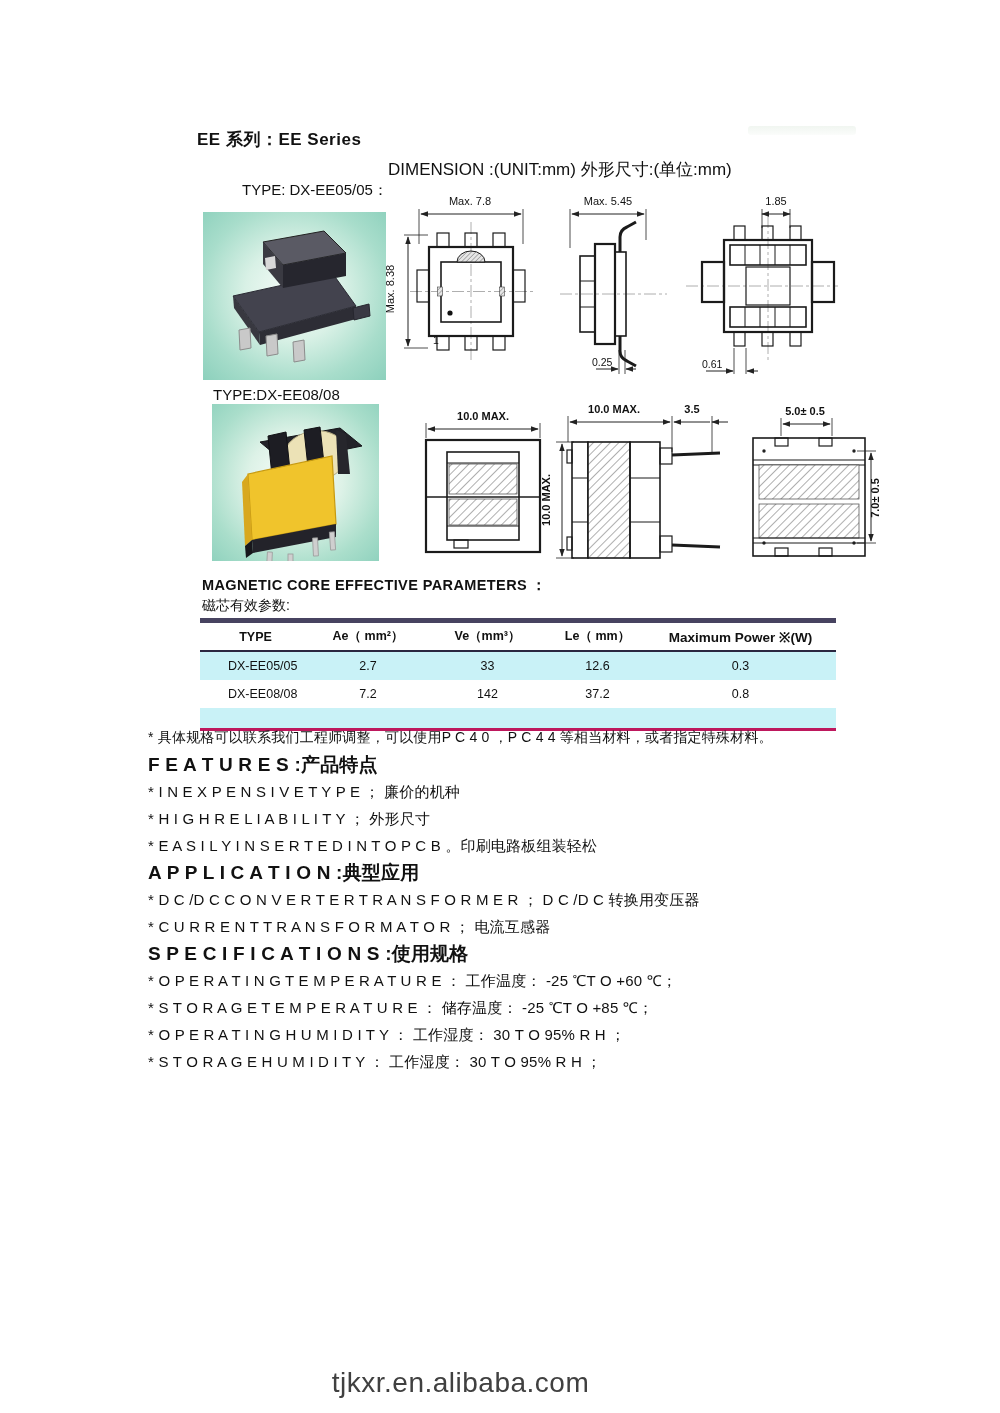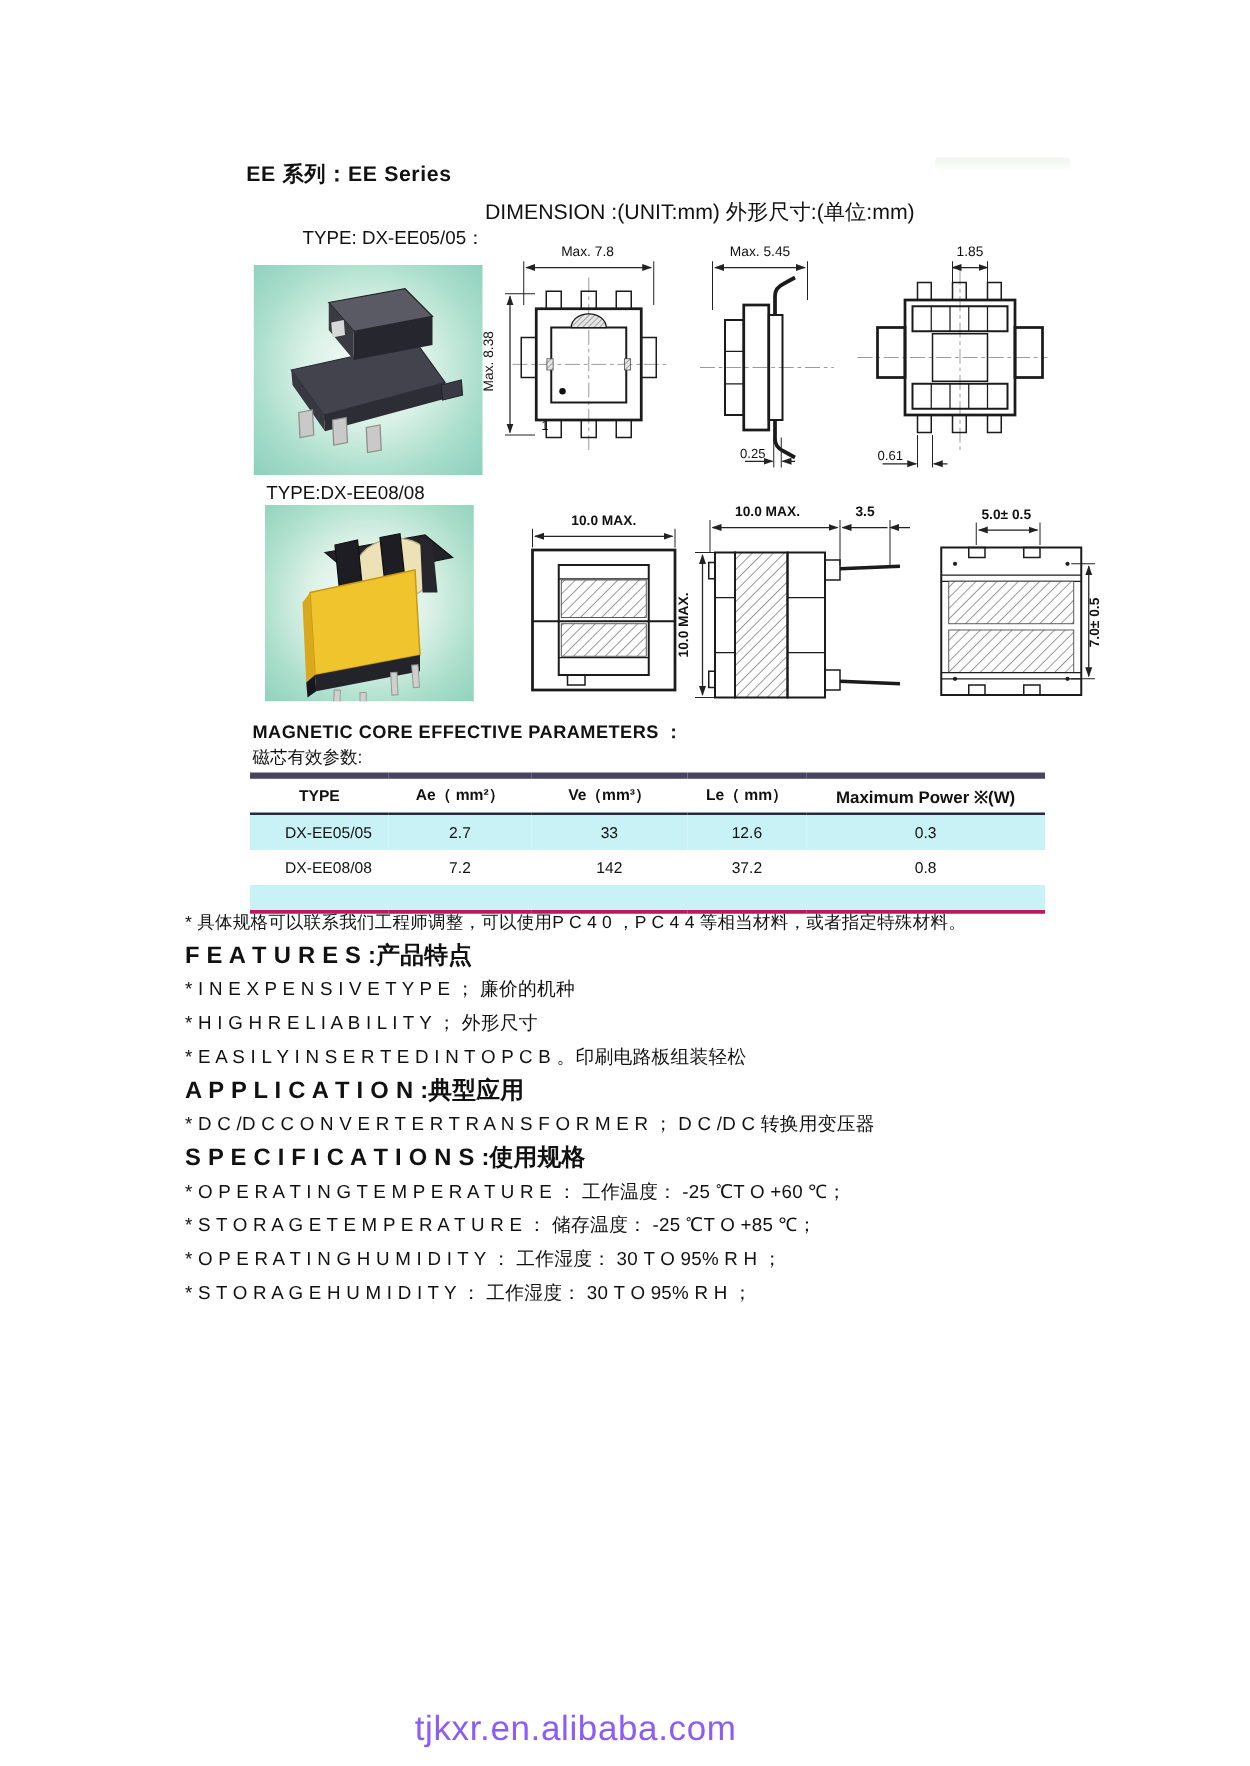--- a/index.html
+++ b/index.html
@@ -47,21 +47,21 @@
   tr.white{background:#ffffff;}
   tr.empty td{height:18px;}
 
   
   .textblock{left:148px;top:724px;}
   .tline{height:27px;line-height:27px;font-size:15px;white-space:nowrap;letter-spacing:.2px;}
   .tbold{font-weight:bold;font-size:19px;}
   .tnote{font-size:14px;}
 
   
-  .watermark{left:0;right:0;top:1367px;text-align:center;font-size:28px;color:#8b5cf6;letter-spacing:.5px;}
+  .watermark{left:0;right:0;top:1367px;text-align:center;font-size:28px;color:#404040;letter-spacing:.5px;}
   .smudge{left:748px;top:126px;width:108px;height:9px;
     background:linear-gradient(#eef4ee,#fafcfa);opacity:.85;border-radius:3px;}
 </style>
 </head>
 <body>
 
 <div id="page">
 
   <svg width="0" height="0" style="position:absolute" aria-hidden="true">
     <defs>
@@ -313,20 +313,21 @@
     </table>
 
   <div class="abs textblock">
     <div class="tline tnote">* 具体规格可以联系我们工程师调整，可以使用P C 4 0 ，P C 4 4  等相当材料，或者指定特殊材料。</div>
     <div class="tline tbold">F E A T U R E S :产品特点</div>
     <div class="tline">* I N E X P E N S I V E  T Y P E ；  廉价的机种</div>
     <div class="tline">* H I G H  R E L I A B I L I T Y ；  外形尺寸</div>
     <div class="tline">* E A S I L Y  I N S E R T E D  I N T O  P C B 。印刷电路板组装轻松</div>
     <div class="tline tbold">A P P L I C A T I O N :典型应用</div>
     <div class="tline">* D C /D C  C O N V E R T E R  T R A N S F O R M E R ；  D C /D C  转换用变压器</div>
+    <div class="tline">* C U R R E N T  T R A N S F O R M A T O R ；  电流互感器</div>
     <div class="tline tbold">S P E C I F I C A T I O N S :使用规格</div>
     <div class="tline">* O P E R A T I N G  T E M P E R A T U R E  ： 工作温度：  -25 ℃T O  +60 ℃；</div>
     <div class="tline">* S T O R A G E  T E M P E R A T U R E  ： 储存温度：  -25 ℃T O  +85 ℃；</div>
     <div class="tline">* O P E R A T I N G  H U M I D I T Y  ： 工作湿度：  30 T O  95% R H  ；</div>
     <div class="tline">* S T O R A G E  H U M I D I T Y  ： 工作湿度：  30 T O  95% R H  ；</div>
   </div>
 
   <div class="abs watermark nowrap">tjkxr.en.alibaba.com</div>
 
 </div>

